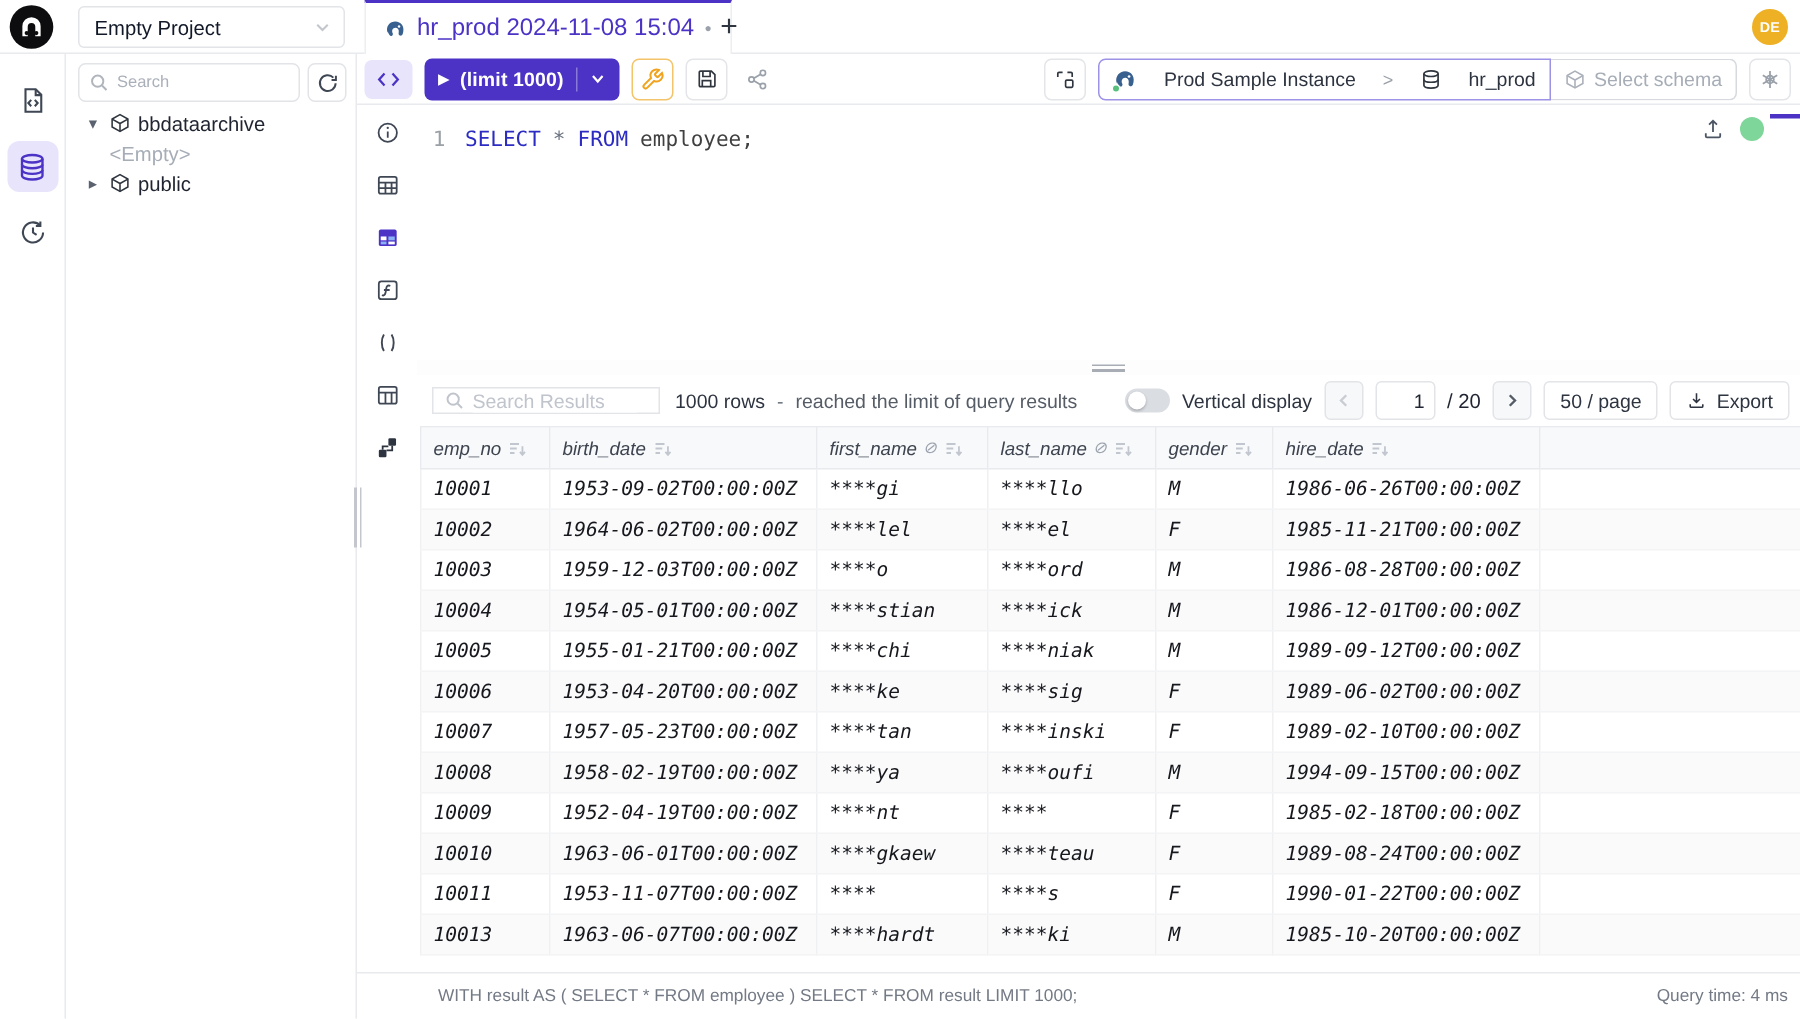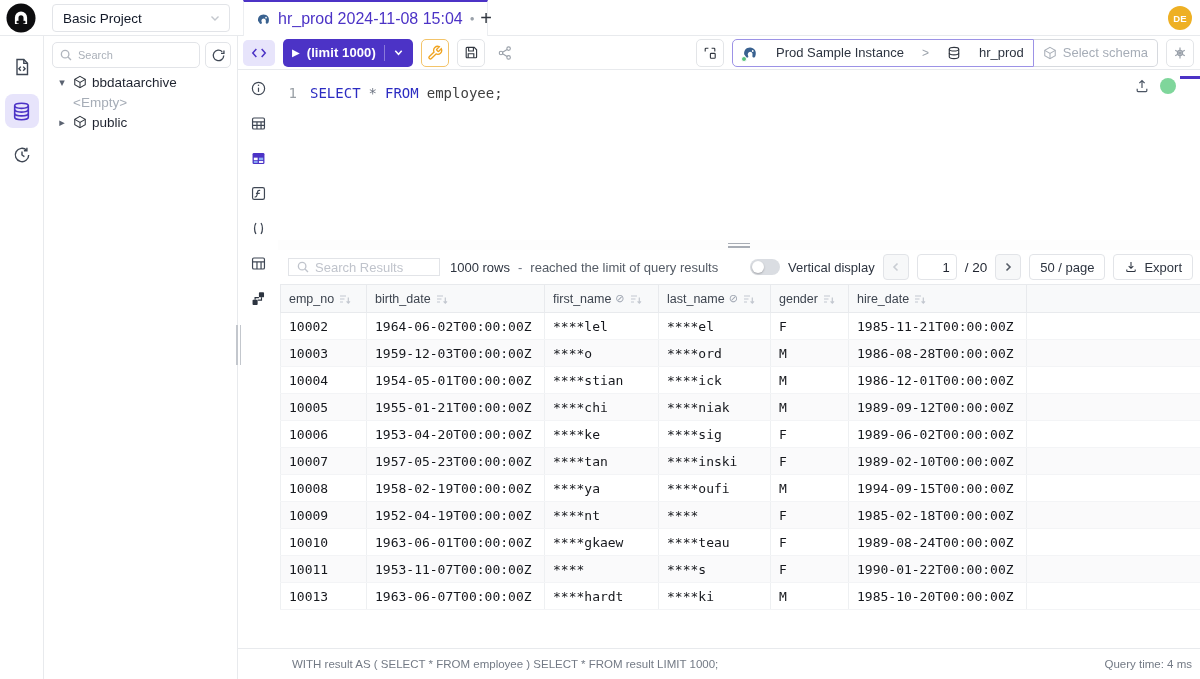--- a/index.html
+++ b/index.html
@@ -128,21 +128,21 @@
     color:#1f2430; text-align:right; padding-right:6px; outline:none;
     font-family:"Liberation Sans",sans-serif; }
   .pg-total { font-size:13.5px; color:#1f2430; white-space:nowrap; }
   .chip-btn { height:26px; border:1px solid #e2e4e8; border-radius:4px; background:#fff; display:flex;
     align-items:center; gap:6px; padding:0 10px; font-size:13px; color:#2d3440; cursor:pointer;
     white-space:nowrap; }
   .ml-auto { margin-left:auto; }
 
   
   .table-wrap { position:absolute; left:40px; right:0; top:248px; bottom:19px; overflow:hidden;
-    padding-left:2px; }
+    padding-left:2px;font-style:italic; }
   table.results { border-collapse:collapse; table-layout:fixed; width:100%; }
   table.results th { height:28px; background:#f8f9fa; border:1px solid #e8eaed; border-top:1px solid #e8eaed;
     font-size:12.5px; font-weight:500; color:#3d444f; text-align:left; padding:0 4px 0 8px;
     white-space:nowrap; overflow:hidden; }
   table.results th .hwrap { display:flex; align-items:center; gap:4px; }
   table.results th .masked { color:#9ca3af; font-size:11px; }
   table.results th svg.sort { flex:none; margin-left:1px; }
   table.results td { height:27px; border-right:1px solid #eef0f2; border-bottom:1px solid #f3f4f6;
     font-family:"DejaVu Sans Mono", monospace; font-size:13px; color:#16181d; padding:0 8px;
     white-space:nowrap; overflow:hidden; }
@@ -162,21 +162,21 @@
 <div class="header">
   <div class="logo">
     <svg viewBox="0 0 32 32" width="30" height="30">
       <circle cx="16" cy="16" r="15.5" fill="#0d0d0f"></circle>
       <path d="M9.5 22.5v-7a6.5 6.5 0 0 1 13 0v7h-3.8v-6.7a2.7 2.7 0 0 0-5.4 0v6.7z" fill="#fff"></path>
       <circle cx="12.6" cy="20.3" r="1.5" fill="#0d0d0f"></circle>
       <circle cx="19.4" cy="20.3" r="1.5" fill="#0d0d0f"></circle>
     </svg>
   </div>
   <div class="project-select">
-    <span>Basic Project</span>
+    <span>Empty Project</span>
     <span class="grow"></span>
     <svg width="12" height="12" viewBox="0 0 12 12">
         <path d="m2.5 4.5 3.5 3.5 3.5-3.5" fill="none" stroke="#c3c7cd" stroke-width="1.4"></path>
       </svg>
   </div>
   <div class="tab">
     <span class="eleph-wrap" style="width:15px;height:15px;">
       <svg viewBox="0 0 16 16" width="15" height="15">
         <path d="M2.6 10.6C1.5 8 2.4 4.4 5.4 3.1c2.7-1.2 6-.4 7.5 1.9 1.2 1.8 1.1 4.3.4 6.3-.3.9-1.1 1.4-1.9 1.2-.8-.2-1.2-1-1-1.8.2-1.1.2-2.3-.5-3.1-.8-.9-2.3-1-3.3-.2-1 .9-1 2.4-.4 3.5.3.6.1 1.3-.5 1.7-.6.3-1.4.1-1.8-.5-.5-.8-1-1.8-1.3-2.5z" fill="#39618f"></path>
         <circle cx="10.7" cy="6" r=".9" fill="#fff"></circle>
@@ -508,20 +508,29 @@
                   <path d="M1 3h6M1 6h4.5M1 9h3"></path>
                   <path d="M9.3 4.5v5.5M7.6 8.3 9.3 10.2 11 8.3"></path>
                 </svg>
               </span>
             </th>
             <th class="filler"></th>
           </tr>
         </thead>
       <tbody>
           <tr>
+            <td>10001</td>
+            <td>1953-09-02T00:00:00Z</td>
+            <td>****gi</td>
+            <td>****llo</td>
+            <td>M</td>
+            <td>1986-06-26T00:00:00Z</td>
+            <td class="filler"></td>
+          </tr>
+          <tr>
             <td>10002</td>
             <td>1964-06-02T00:00:00Z</td>
             <td>****lel</td>
             <td>****el</td>
             <td>F</td>
             <td>1985-11-21T00:00:00Z</td>
             <td class="filler"></td>
           </tr>
           <tr>
             <td>10003</td>

